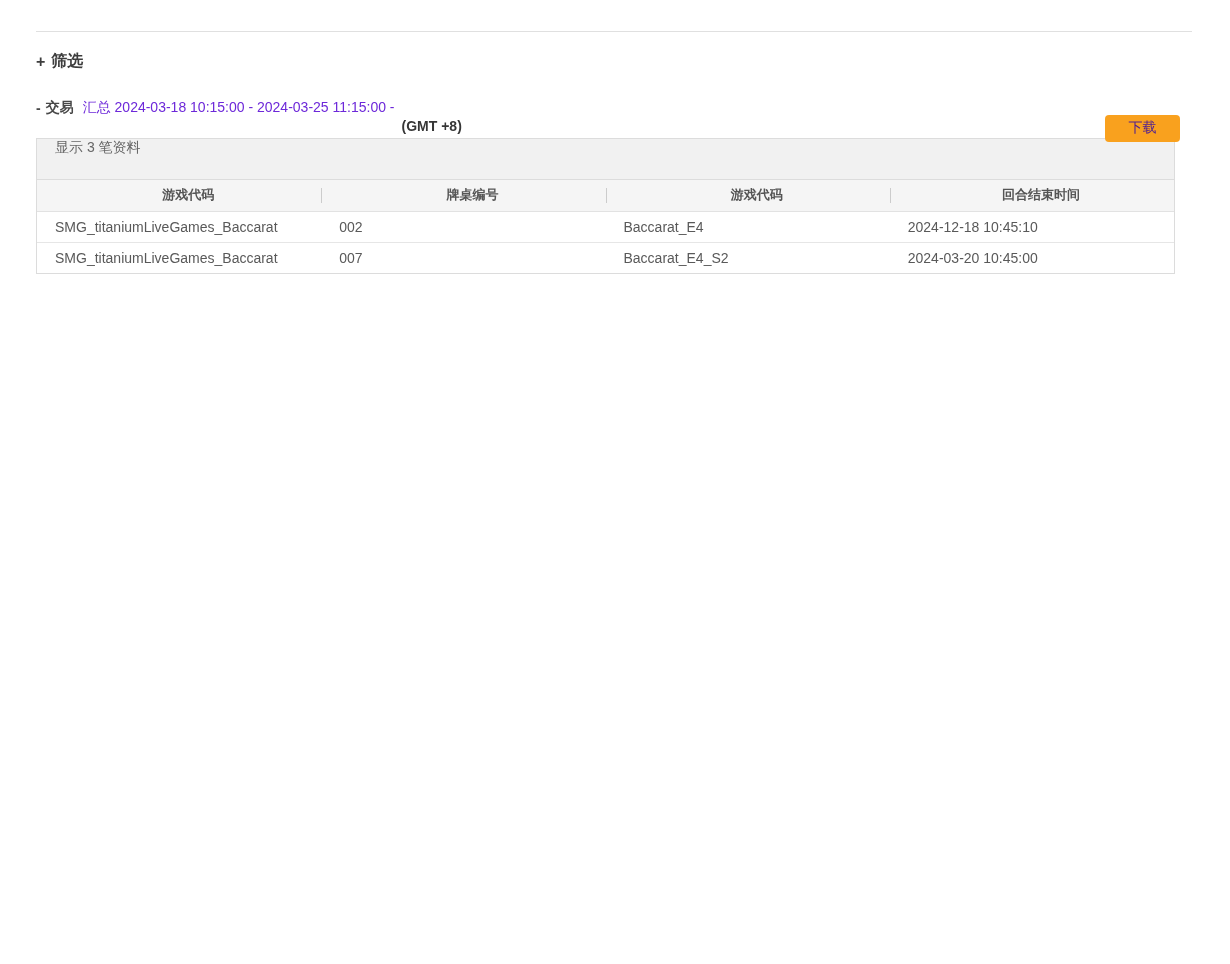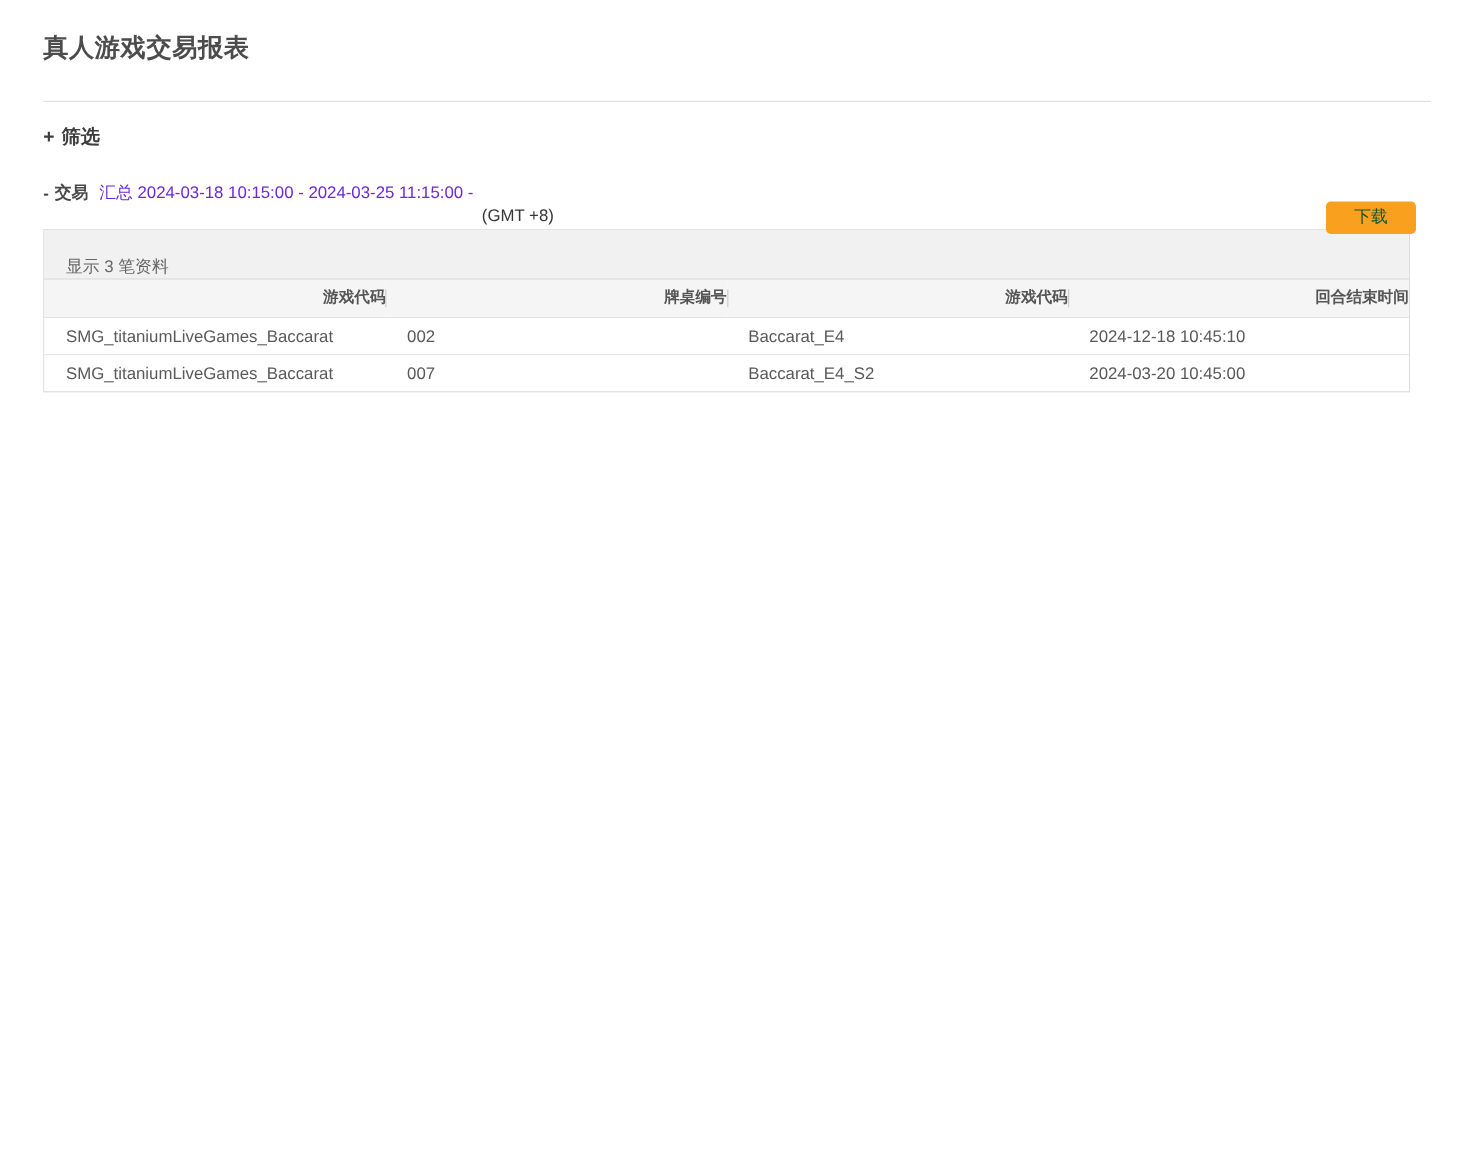--- a/index.html
+++ b/index.html
@@ -56,30 +56,30 @@
     font-weight: 700;
     color: #484848;
     cursor: pointer;
   }
   .summary-text {
     margin-left: 9px;
     color: #6d28d9;
   }
   .timezone-label {
     margin-left: 7px;
-    font-weight: 400;
+    font-weight: 700;
     color: #363636;
     margin-top: 36px;
   }
   .download-button {
     width: 75px;
     height: 27px;
     margin-right: 12px;
     background: #f9a11e;
-    color: #14532d;
+    color: #4c1d95;
     font-size: 14px;
     font-family: Liberation Serif, serif;
     border: none;
     border-radius: 4px;
     cursor: pointer;
     display: inline-flex;
     align-items: center;
     justify-content: center;
     margin-top: 40px;
   }
@@ -87,35 +87,35 @@
     margin-top: 16px;
     width: calc(100% - 17px);
     border: 1px solid #dcdcdc;
     background: #ffffff;
   }
   .info-bar {
     height: 41px;
     background: #f1f1f1;
     border-bottom: 1px solid #dcdcdc;
     display: flex;
-    align-items: flex-end;
+    align-items: flex-start;
     padding-left: 18px;
     font-size: 14px;
     color: #666;
   }
   table.report-table {
     width: 100%;
     border-collapse: collapse;
     table-layout: fixed;
   }
   .report-table th {
     width: 25%;
     height: 31px;
     background: #f5f5f5;
-    text-align: right;
+    text-align: center;
     padding-left: 18px;
     font-size: 13px;
     font-weight: 700;
     color: #555;
     border-bottom: 1px solid #e2e2e2;
     position: relative;
     margin-top: 12px;
   }
   .report-table th + th::before {
     content: "";
@@ -137,21 +137,20 @@
   }
   .report-table tbody tr:not(:last-child) td {
     border-bottom: 1px solid #e6e6e6;
   }
 </style>
 </head>
 <body>
 
 <div class="page">
 
-  <h1 class="page-title">真人游戏交易报表</h1>
 
   <div class="title-divider"></div>
 
   <div class="filter-toggle">
     <span>+</span>
     <span>筛选</span>
   </div>
 
   <div class="section-row">
     <div class="section-left">

